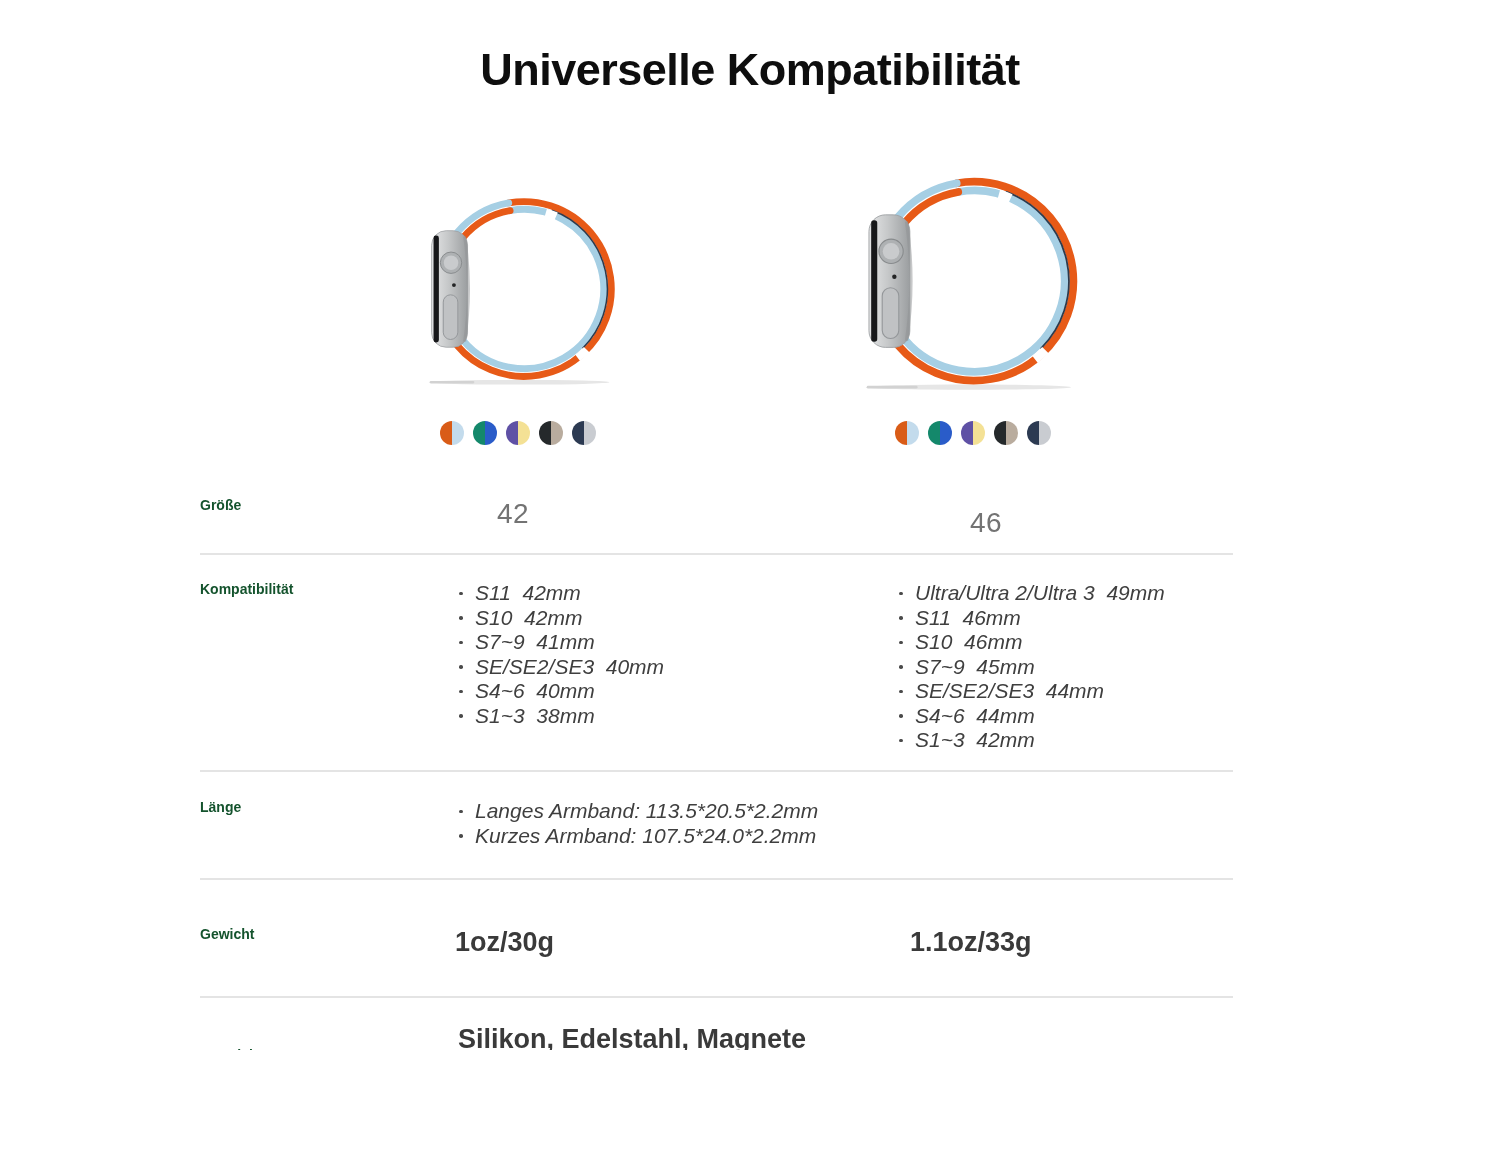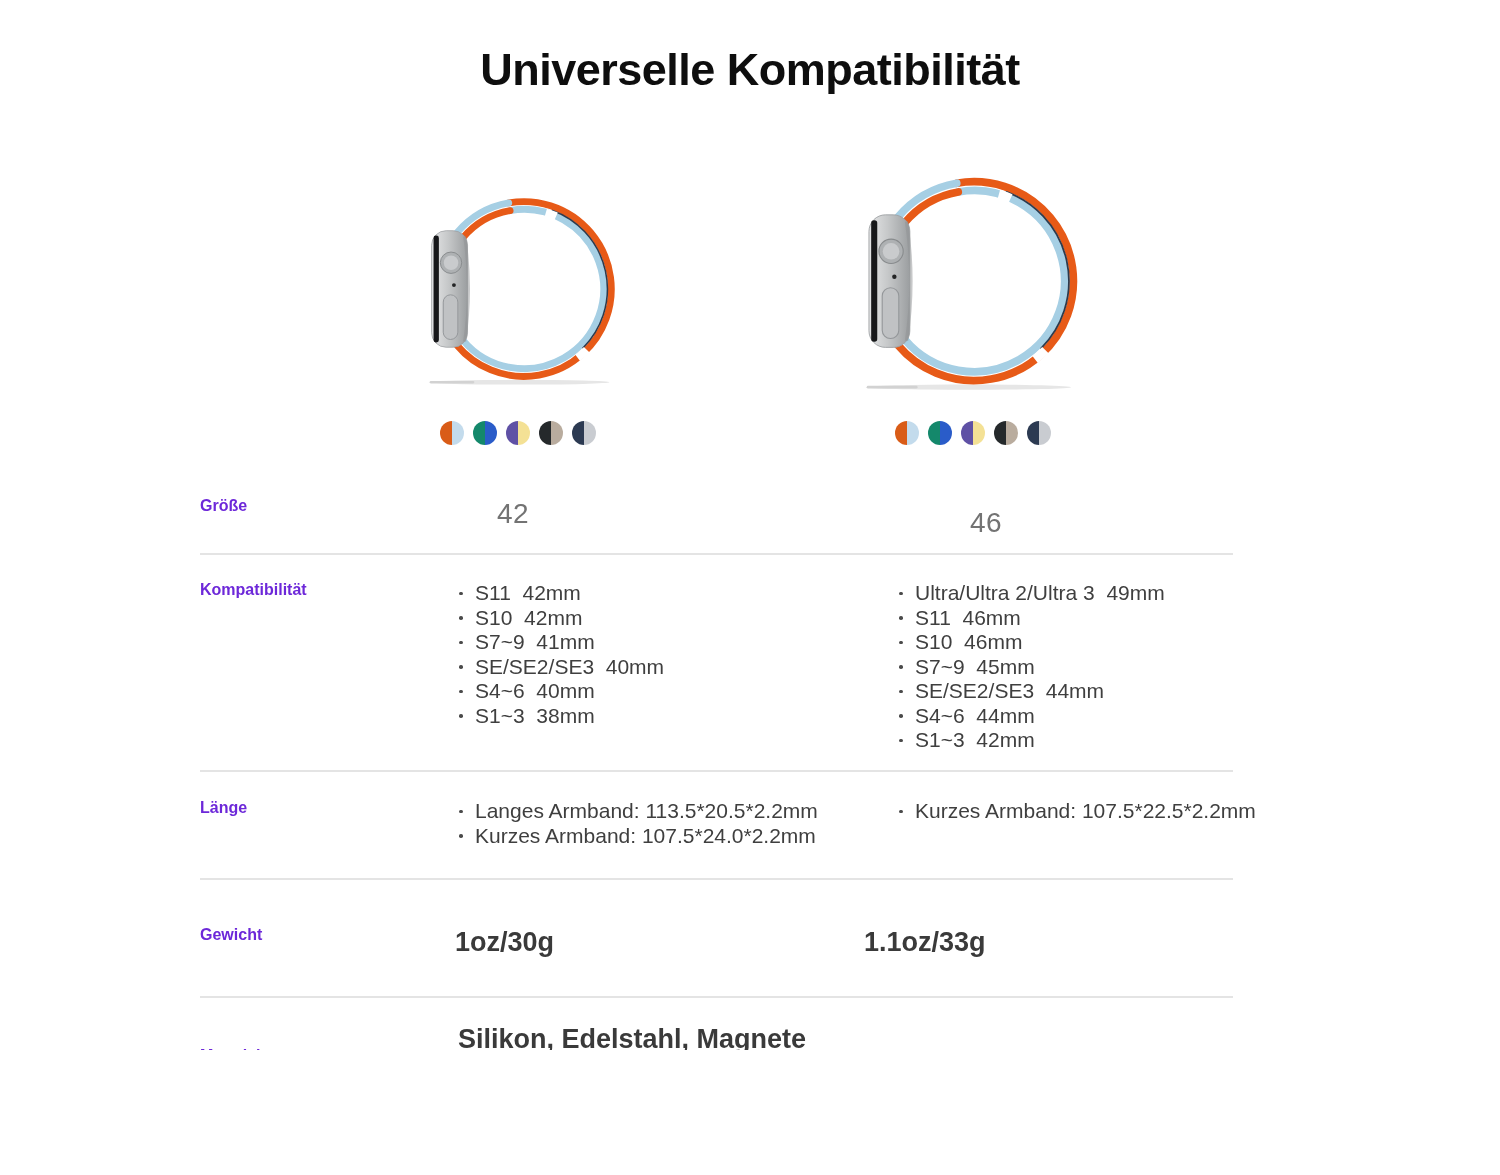--- a/index.html
+++ b/index.html
@@ -27,23 +27,23 @@
     display:flex;
     gap:9px;
   }
   .dot{
     width:24px; height:24px;
     border-radius:50%;
   }
   .row-label{
     position:absolute;
     left:200px;
-    font-size:16px;
+    font-size:14px;
     font-weight:700;
-    color:#6d28d9;
+    color:#14532d;
   }
   .size-value{
     position:absolute;
     font-size:28px;
     font-weight:400;
     color:#737373;
     letter-spacing:0.5px;
   }
   .value{
     position:absolute;
@@ -56,20 +56,21 @@
     margin:0; padding:0;
     list-style:none;
     font-size:21px;
     line-height:24.5px;
     color:#3f3f3f;
   }
   .speclist li{
     position:relative;
     padding-left:17px;
     white-space:pre;
+    font-style:italic;
   }
   .speclist li::before{
     content:"";
     position:absolute;
     left:1px; top:10.5px;
     width:3.5px; height:3.5px;
     border-radius:50%;
     background:#4a4a4a;
   }
   .divider{
@@ -166,25 +167,24 @@
     <li>S1~3  42mm</li>
   </ul>
   <div class="divider" style="top:770px"></div>
 
   <div class="row-label" style="top:799px">Länge</div>
   <ul class="speclist" style="left:458px; top:799px">
     <li>Langes Armband: 113.5*20.5*2.2mm</li>
     <li>Kurzes Armband: 107.5*24.0*2.2mm</li>
   </ul>
   <ul class="speclist" style="left:898px; top:799px">
-    <li>Kurzes Armband: 107.5*22.5*2.2mm</li>
   </ul>
   <div class="divider" style="top:878px"></div>
 
   <div class="row-label" style="top:926px">Gewicht</div>
   <div class="value" style="left:455px; top:927px">1oz/30g</div>
-  <div class="value" style="left:864px; top:927px">1.1oz/33g</div>
+  <div class="value" style="left:910px; top:927px">1.1oz/33g</div>
   <div class="divider" style="top:996px"></div>
 
   <div class="row-label" style="top:1047px">Material</div>
   <div class="value" style="left:458px; top:1024px">Silikon, Edelstahl, Magnete</div>
 
 </div>
 
 </body></html>

